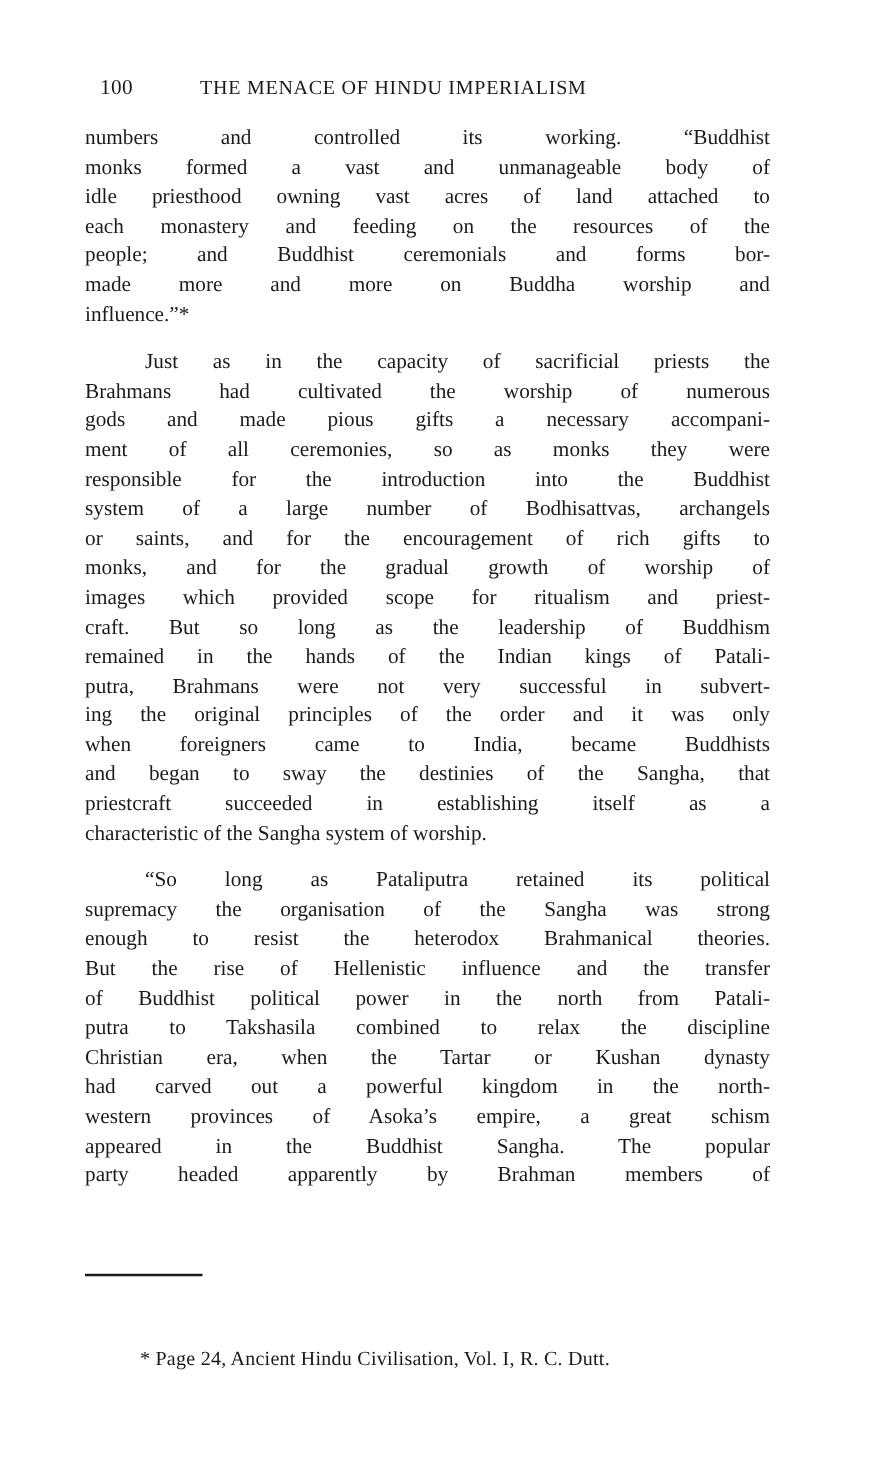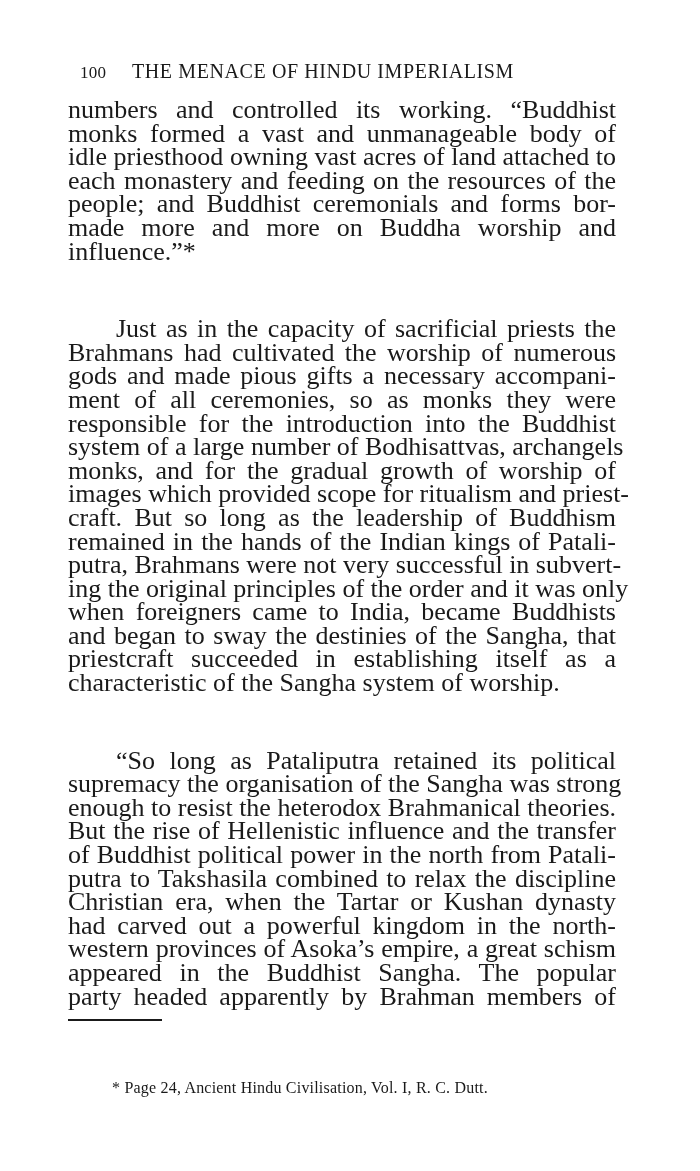--- a/index.html
+++ b/index.html
@@ -30,44 +30,44 @@
       letter-spacing: 0.3px;
       white-space: nowrap;
     }
     .page-number {
       display: inline-block;
       width: 52px;
       margin-left: 12px;
     }
     .running-title {
       display: inline-block;
-      font-size: 20px;
+      font-size: 16px;
       letter-spacing: 0.6px;
+      margin-left: 28px;
     }
     .body-text {
       position: absolute;
       left: 68px;
       top: 98px;
       width: 548px;
-      font-size: 26px;
+      font-size: 17px;
       line-height: 23.6px;
     }
     .line {
       display: block;
       text-align: justify;
       text-align-last: justify;
       white-space: nowrap;
       height: 23.6px;
     }
     .line.last {
       text-align-last: left;
     }
     .line.indent {
       padding-left: 48px;
-      margin-top: 40px;
     }
     .para-gap-1 { height: 14px; }
     .para-gap-2 { height: 14px; }
     .footnote-rule {
       position: absolute;
       left: 68px;
       top: 1019px;
       width: 94px;
       height: 2px;
       background: #1a1a1a;
@@ -104,20 +104,21 @@
     </div>
     <div class="para-gap-1"></div>
 
     <div>
       <span class="line indent">Just as in the capacity of sacrificial priests the</span>
       <span class="line">Brahmans had cultivated the worship of numerous</span>
       <span class="line">gods and made pious gifts a necessary accompani-</span>
       <span class="line">ment of all ceremonies, so as monks they were</span>
       <span class="line">responsible for the introduction into the Buddhist</span>
       <span class="line">system of a large number of Bodhisattvas, archangels</span>
+      <span class="line">or saints, and for the encouragement of rich gifts to</span>
       <span class="line">monks, and for the gradual growth of worship of</span>
       <span class="line">images which provided scope for ritualism and priest-</span>
       <span class="line">craft. But so long as the leadership of Buddhism</span>
       <span class="line">remained in the hands of the Indian kings of Patali-</span>
       <span class="line">putra, Brahmans were not very successful in subvert-</span>
       <span class="line">ing the original principles of the order and it was only</span>
       <span class="line">when foreigners came to India, became Buddhists</span>
       <span class="line">and began to sway the destinies of the Sangha, that</span>
       <span class="line">priestcraft succeeded in establishing itself as a</span>
       <span class="line last">characteristic of the Sangha system of worship.</span>

